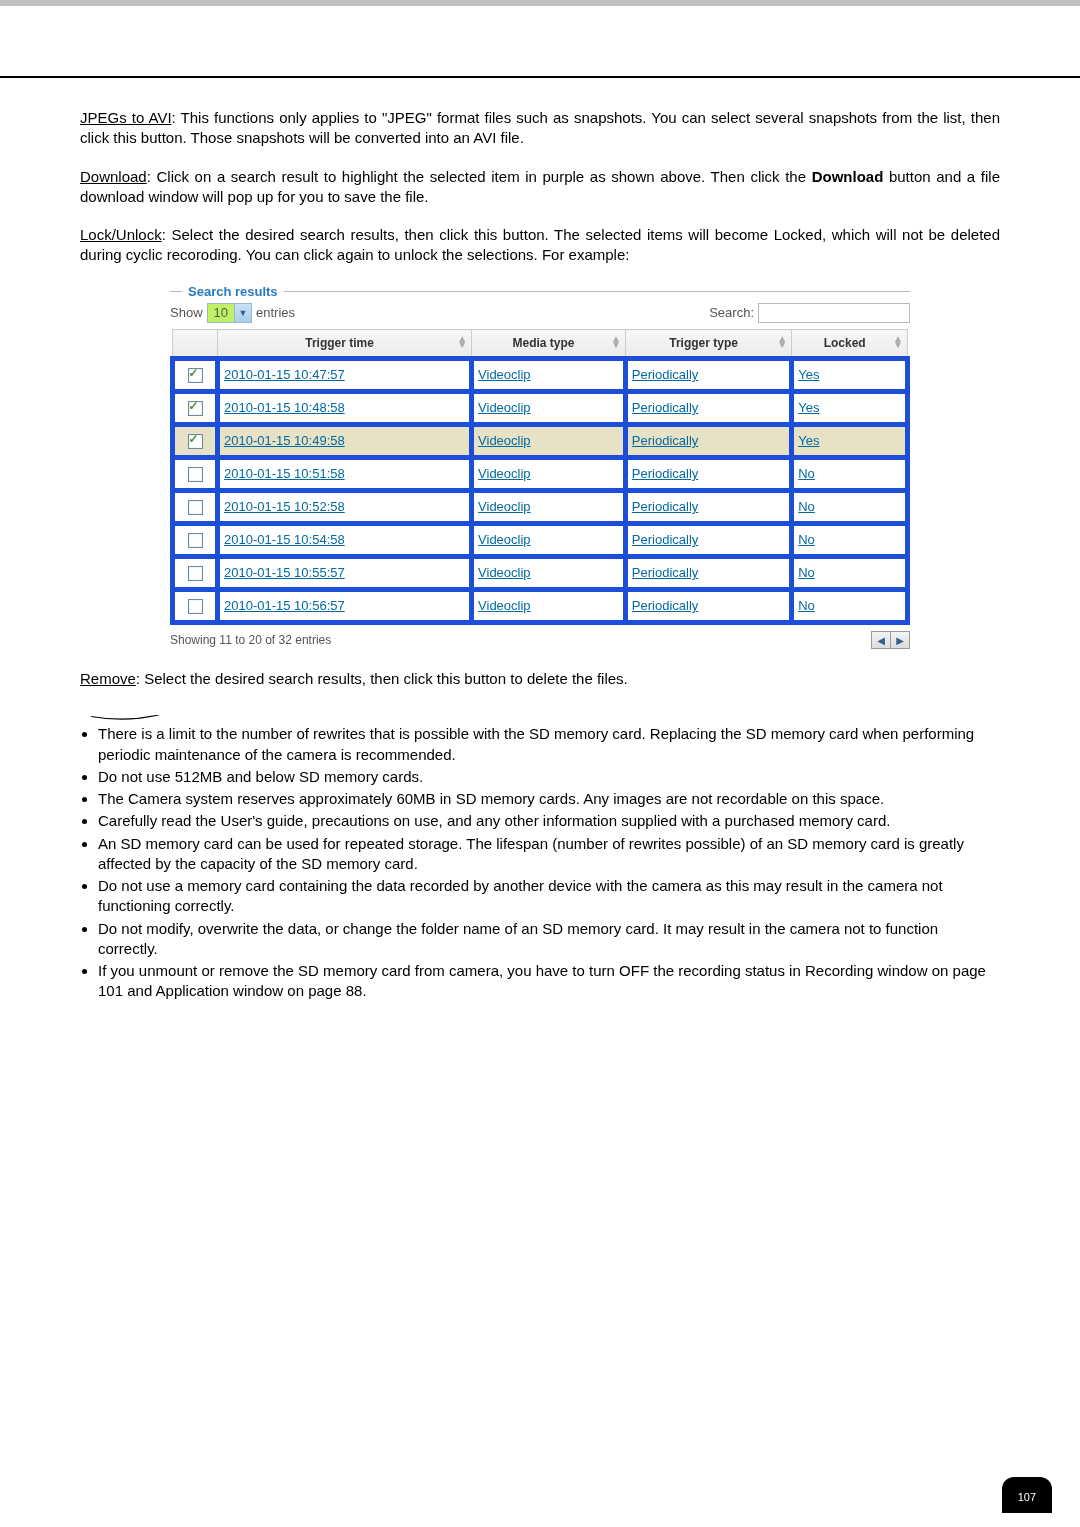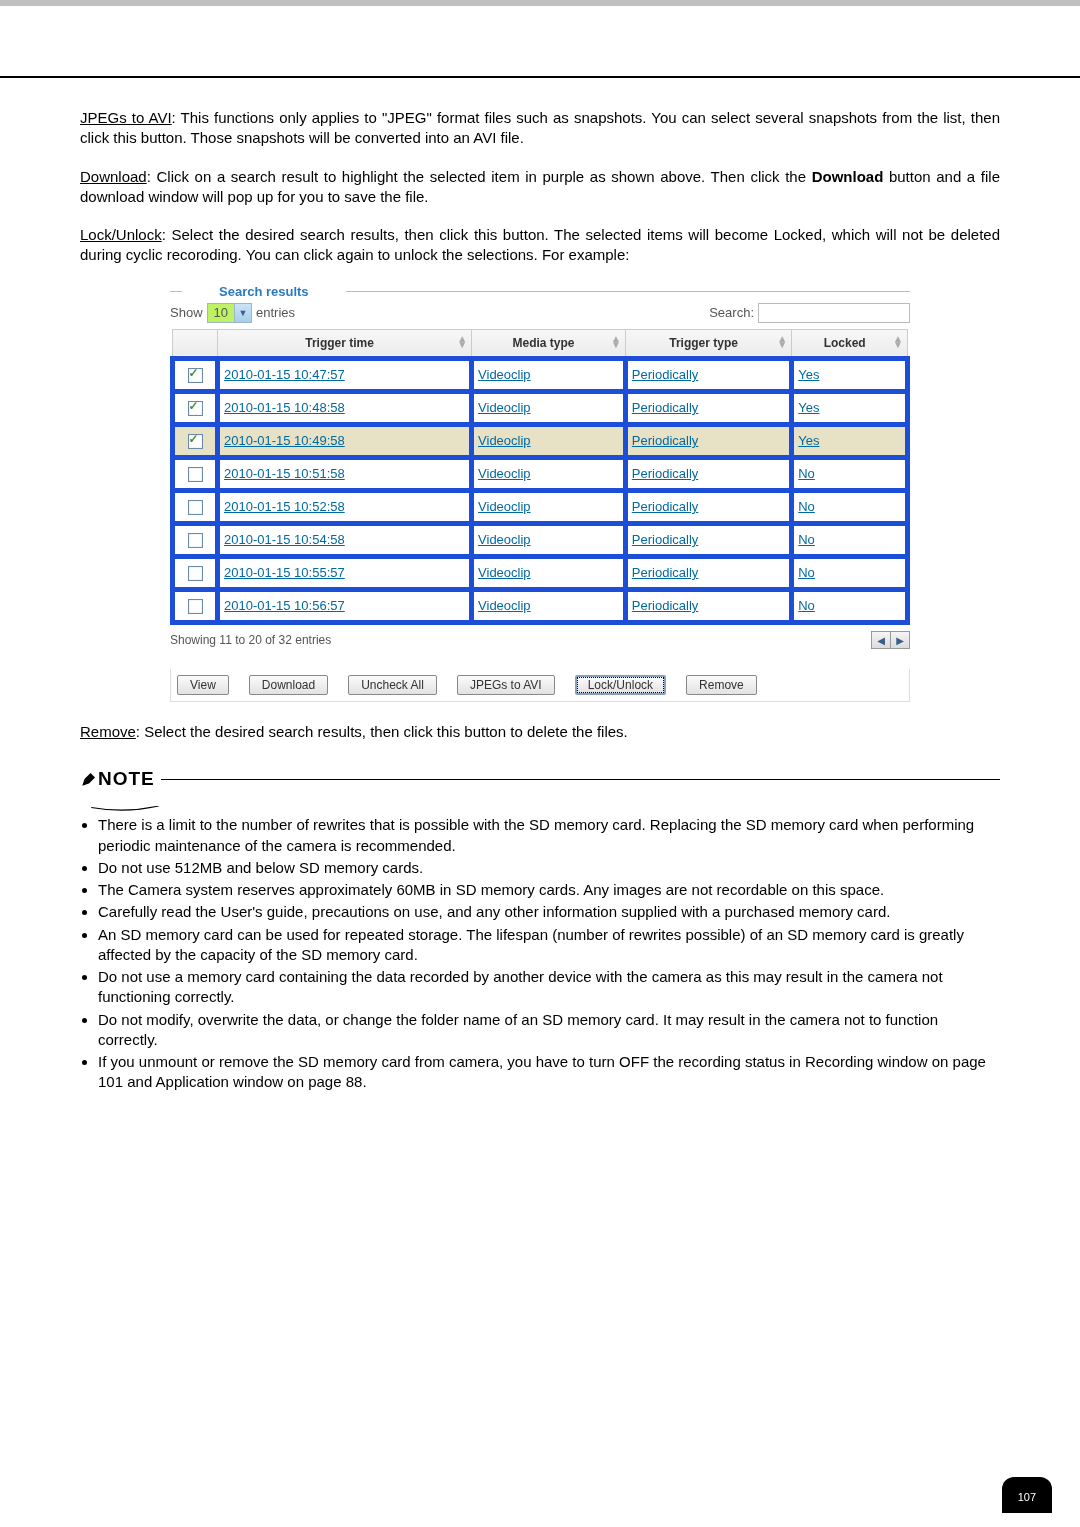--- a/index.html
+++ b/index.html
@@ -34,21 +34,20 @@
   
   .panel-wrap {
     width: 740px;
     margin: 4px auto 20px auto;
     font-size: 13px;
   }
   .fieldset-bar {
     display: flex;
     align-items: center;
     margin-bottom: 4px;
-    gap: 31px;
   }
   .fieldset-line {
     flex: 1;
     height: 1px;
     background: #bbb;
   }
   .fieldset-title {
     color: #2a7abf;
     font-weight: bold;
     padding: 0 6px;
@@ -352,44 +351,25 @@
 
     <div class="footer-bar">
       <span>Showing 11 to 20 of 32 entries</span>
       <span class="pager">
         <span class="pbtn">◀</span>
         <span class="pbtn">▶</span>
       </span>
     </div>
   </div>
 
-  <div class="action-bar no-top-gap">
-    <span class="btn">View</span>
-    <span class="btn">Download</span>
-    <span class="btn">Uncheck All</span>
-    <span class="btn">JPEGs to AVI</span>
-    <span class="btn focus">Lock/Unlock</span>
-    <span class="btn">Remove</span>
-  </div>
 
   <div class="para">
     <span class="u">Remove</span><span>: Select the desired search results, then click this button to delete the files.</span>
   </div>
 
-  <div class="note-head">
-    <span class="note-label">
-      <span class="pen-icon">
-        <svg viewBox="0 0 24 24" width="18" height="18">
-            <path d="M3 21 L6 12 L14 4 L20 10 L12 18 L3 21 Z" fill="#000"></path>
-          </svg>
-      </span>
-      <span>NOTE</span>
-    </span>
-    <span class="note-line"></span>
-  </div>
   <svg class="note-swoosh" viewBox="0 0 90 8">
       <path d="M0 2 Q45 10 90 0" stroke="#000" stroke-width="1.5" fill="none"></path>
     </svg>
 
   <ul class="notes" id="notes-list">
       <li>There is a limit to the number of rewrites that is possible with the SD memory card. Replacing the SD memory card when performing periodic maintenance of the camera is recommended.</li>
       <li>Do not use 512MB and below SD memory cards.</li>
       <li>The Camera system reserves approximately 60MB in SD memory cards. Any images are not recordable on this space.</li>
       <li>Carefully read the User's guide, precautions on use, and any other information supplied with a purchased memory card.</li>
       <li>An SD memory card can be used for repeated storage. The lifespan (number of rewrites possible) of an SD memory card is greatly affected by the capacity of the SD memory card.</li>

